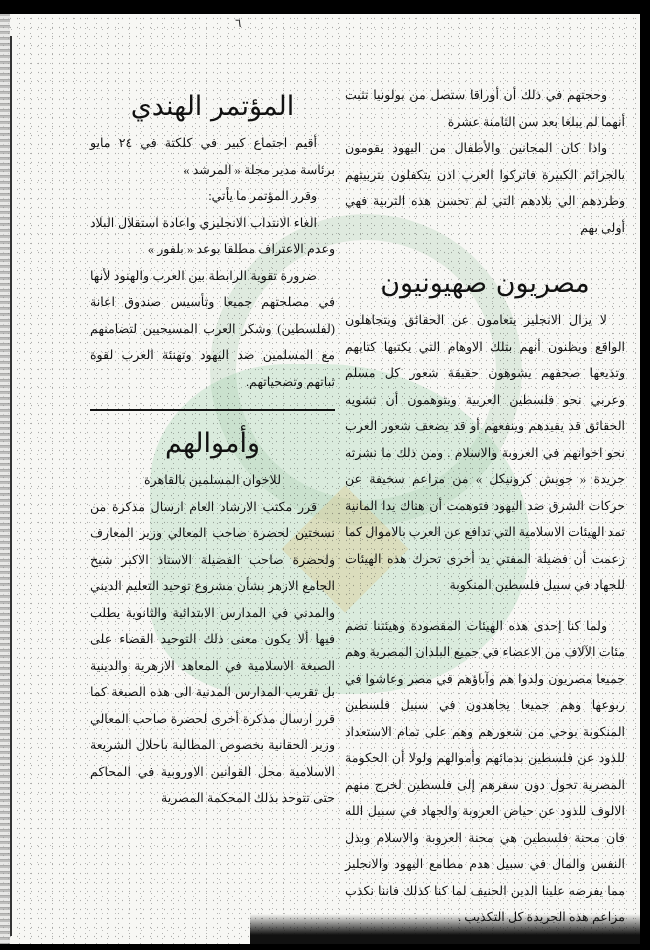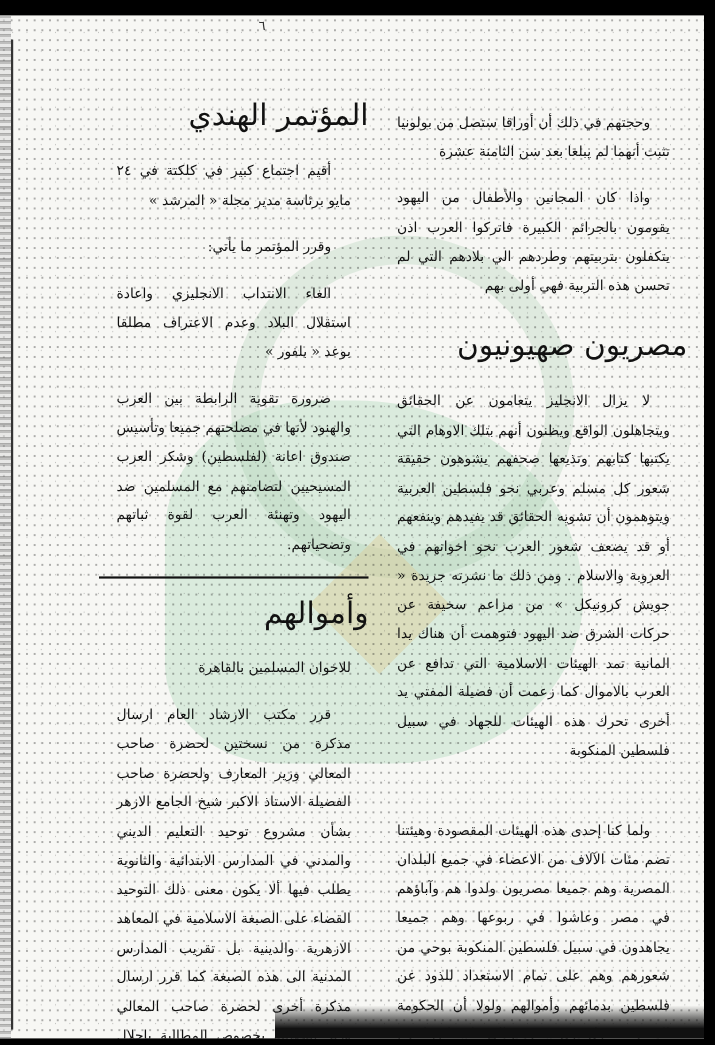--- a/index.html
+++ b/index.html
@@ -52,29 +52,29 @@
     }
     .wm-book {
       position: absolute; left: 150px; top: 290px; width: 90px; height: 90px;
       background: rgba(220, 205, 150, 0.45);
       transform: rotate(45deg);
     }
     .col {
       position: absolute; direction: rtl; text-align: justify; color: #111;
       font-size: 12.6px; line-height: 26.5px;
     }
-    .col p { margin: 16px; text-indent: 18px; }
+    .col p { margin: 0; text-indent: 18px; font-family: Liberation Serif, serif; }
     .col-right { left: 345px; width: 280px; top: 68px; }
     .col-left { left: 90px; width: 245px; top: 66px; }
     .title {
-      text-align: right; font-size: 27px; line-height: 40px; margin: 6px 0 4px 0; font-weight: normal;
+      text-align: center; font-size: 27px; line-height: 40px; margin: 6px 0 4px 0; font-weight: normal;
       text-indent: 0;
     }
     .title-right { margin-top: 22px; letter-spacing: 2px; }
-    .subtitle { text-indent: 0 !important; margin: 0 0 4px 0; }
+    .subtitle { text-align: center; text-indent: 0 !important; margin: 0 0 4px 0; }
     .rule { height: 2px; background: #111; margin: 14px 0 12px 0; }
     .page-num { text-align: center; font-size: 13px; margin-top: 14px; text-indent: 0 !important; }
     .page-num::before, .page-num::after { content: "—"; padding: 0 2px; }
     .gap { height: 14px; }
     .top-mark { position: absolute; left: 235px; top: 2px; font-size: 12px; color: #333; }
   </style>
 </head>
 <body>
 
 <div class="page">

